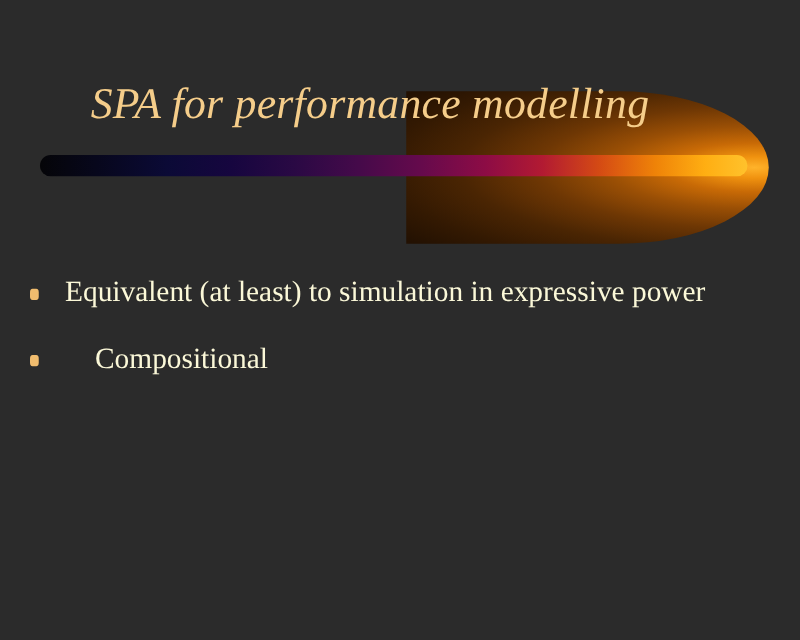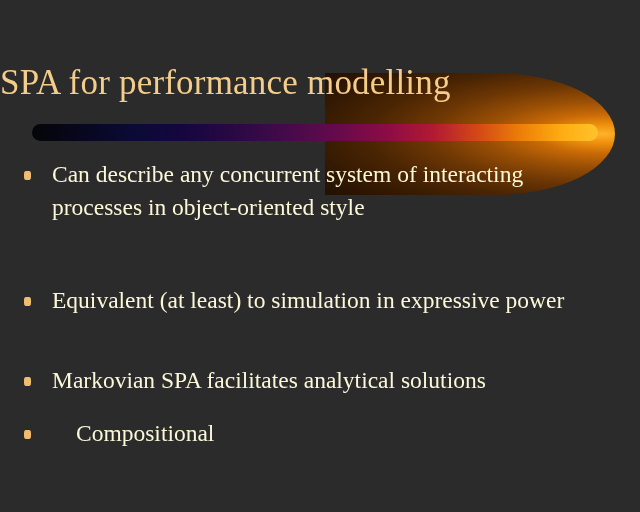--- a/index.html
+++ b/index.html
@@ -81,20 +81,22 @@
       #ffae12 94%,
       #ffc22c 100%);
   }
 
   
   .title {
     position: absolute;
     left: 0;
     top: 62px;
     width: 592px;
+    text-align: center;
+    font-style: italic;
     font-size: 35px;
     line-height: 42px;
     color: #f5cd8a;
     letter-spacing: 0.2px;
     white-space: nowrap;
   }
 
   
   .bullets {
     position: absolute;
@@ -143,34 +145,26 @@
     <div class="glow-tail"></div>
     <div class="glow-body"></div>
   </div>
 
   <div class="title">SPA for performance modelling</div>
 
   <div class="bar"></div>
 
   <div class="bullets">
 
-    <div class="bullet-row gap-0">
-      <span class="bullet-marker"></span>
-      <span class="bullet-text">Can describe any concurrent system of interacting processes in object-oriented style</span>
-    </div>
 
     <div class="bullet-row gap-1">
       <span class="bullet-marker"></span>
       <span class="bullet-text">Equivalent (at least) to simulation in expressive power</span>
     </div>
 
-    <div class="bullet-row gap-2">
-      <span class="bullet-marker"></span>
-      <span class="bullet-text">Markovian SPA facilitates analytical solutions</span>
-    </div>
 
     <div class="bullet-row gap-3">
       <span class="bullet-marker"></span>
       <span class="bullet-text">Compositional</span>
     </div>
 
   </div>
 </div>
 
 </body></html>

